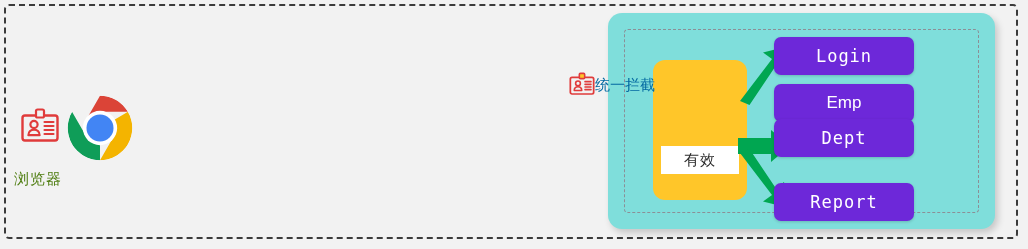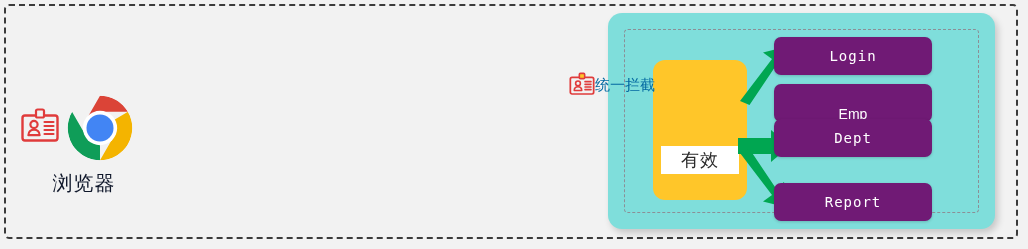--- a/index.html
+++ b/index.html
@@ -52,23 +52,23 @@
     left: 53px;
     top: 7px;
     width: 66px;
     height: 66px;
   }
   .browser-label {
     position: absolute;
     left: 0;
     top: 82px;
     width: 140px;
-    text-align: center;
-    font-size: 20px;
-    color: #0f172a;
+    text-align: left;
+    font-size: 15px;
+    color: #4d7c0f;
     letter-spacing: 1px;
   }
 
   
   .flow-arrows {
     position: absolute;
     left: 145px;
     top: 78px;
     width: 460px;
     height: 95px;
@@ -138,44 +138,44 @@
   .interceptor-status {
     position: absolute;
     left: 8px;
     top: 86px;
     width: 78px;
     height: 28px;
     background: #ffffff;
     display: flex;
     align-items: center;
     justify-content: center;
-    font-size: 18px;
+    font-size: 15px;
     color: #2b2b2b;
     letter-spacing: 1px;
   }
 
   
   .endpoint {
     position: absolute;
     left: 166px;
-    width: 158px;
+    width: 140px;
     height: 38px;
-    background: #701a75;
+    background: #6d28d9;
     border-radius: 7px;
     color: #ffffff;
     font-family: "DejaVu Sans Mono", "Liberation Mono", monospace;
-    font-size: 14px;
+    font-size: 17px;
     letter-spacing: 1px;
     display: flex;
     align-items: center;
     justify-content: center;
     box-shadow: 0 1px 3px rgba(0,0,0,0.18);
   }
   .endpoint.e0 { top: 24px; }
-  .endpoint.e1 { top: 71px; font-family: "Liberation Sans", sans-serif; letter-spacing: 0px; align-items: flex-end; }
+  .endpoint.e1 { top: 71px; font-family: "Liberation Sans", sans-serif; letter-spacing: 0px; }
   .endpoint.e2 { top: 106px; }
   .endpoint.e3 { top: 170px; }
 
   .green-arrow { position: absolute; }
   .ga0 { left: 128px; top: 30px;  width: 56px; height: 62px; }
   .ga1 { left: 130px; top: 116px; width: 52px; height: 34px; }
   .ga2 { left: 128px; top: 136px; width: 56px; height: 62px; }
 
   svg { display: block; overflow: visible; }
 </style>

